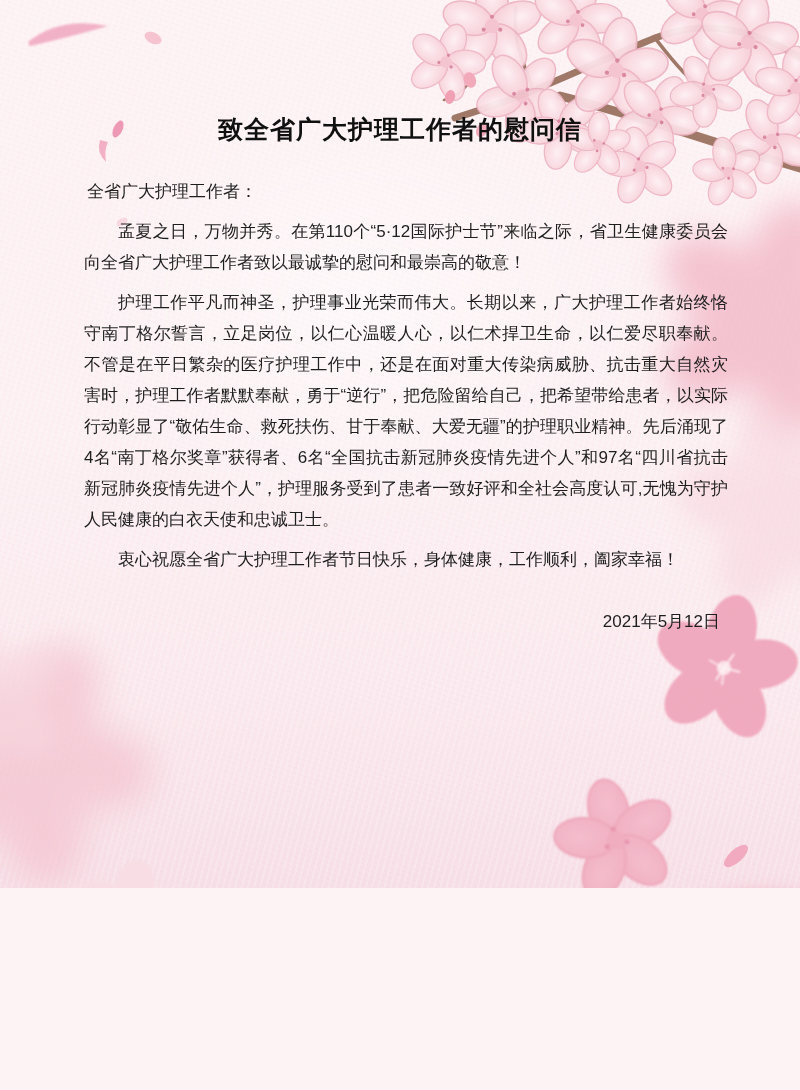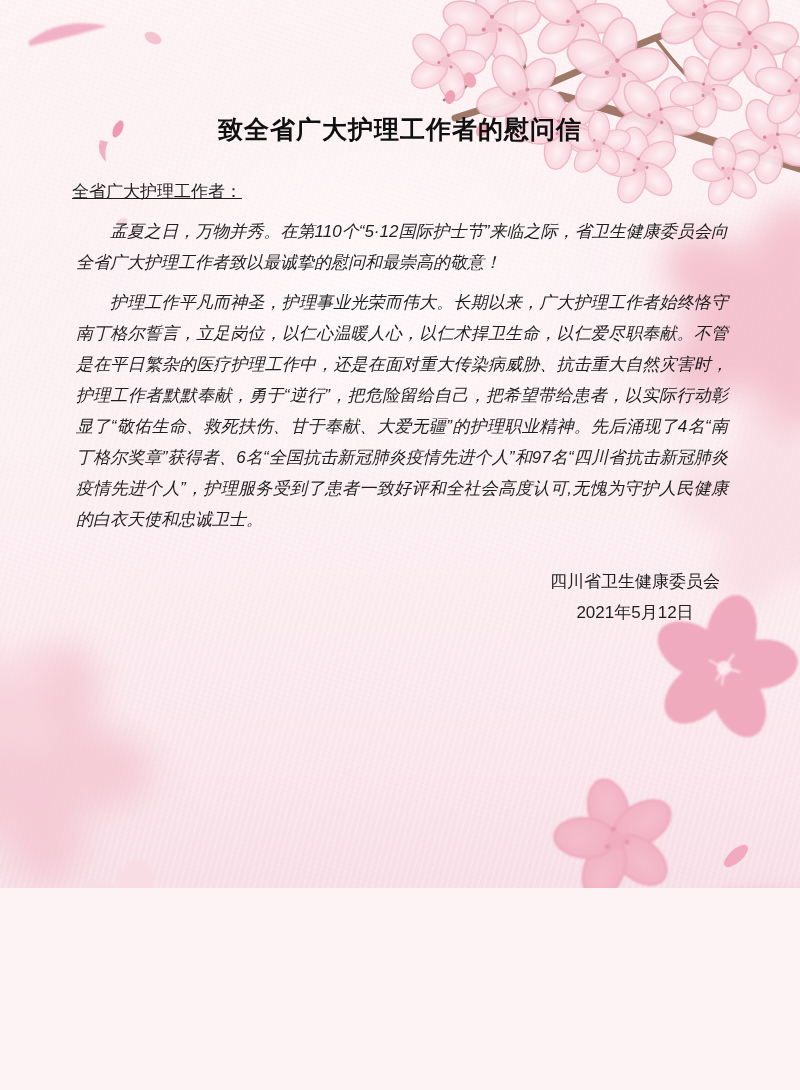--- a/index.html
+++ b/index.html
@@ -27,26 +27,25 @@
     padding:0 72px;
     color:#1e1e1e;
     font-size:17px;line-height:31px;
   }
   .title{
     margin:0;padding-top:112px;
     text-align:center;
     font-size:25px;line-height:34px;font-weight:bold;color:#101010;
     letter-spacing:1px;
   }
-  .salutation{margin:30px 0 0 0;text-decoration:underline;}
+  .salutation{margin:30px 0 0 15px;}
   .letter p.para{
-    margin:9px 0 0 4px;
+    margin:9px 0 0 12px;
     text-indent:2em;
     text-align:justify;
-    font-style:italic;
   }
   .signature-block{
     margin:31px 8px 0 auto;
     width:fit-content;
     text-align:center;
   }
   .signature-block .org{white-space:nowrap;}
   .signature-block .date{white-space:nowrap;}
 </style>
 </head>
@@ -181,18 +180,18 @@
       <path d="M765,905 Q788,900 800,928 Q778,926 764,912 Z" fill="#ec91ad" opacity=".85" filter="url(#b1)"></path>
       <path d="M756,1052 Q784,1046 800,1072 Q774,1072 754,1060 Z" fill="#f0a3bb" opacity=".8" filter="url(#b1)"></path>
     </g>
   </svg>
 
   <div class="letter">
     <h1 class="title">致全省广大护理工作者的慰问信</h1>
     <p class="salutation">全省广大护理工作者：</p>
     <p class="para">孟夏之日，万物并秀。在第110个“5·12国际护士节”来临之际，省卫生健康委员会向全省广大护理工作者致以最诚挚的慰问和最崇高的敬意！</p>
     <p class="para">护理工作平凡而神圣，护理事业光荣而伟大。长期以来，广大护理工作者始终恪守南丁格尔誓言，立足岗位，以仁心温暖人心，以仁术捍卫生命，以仁爱尽职奉献。不管是在平日繁杂的医疗护理工作中，还是在面对重大传染病威胁、抗击重大自然灾害时，护理工作者默默奉献，勇于“逆行”，把危险留给自己，把希望带给患者，以实际行动彰显了“敬佑生命、救死扶伤、甘于奉献、大爱无疆”的护理职业精神。先后涌现了4名“南丁格尔奖章”获得者、6名“全国抗击新冠肺炎疫情先进个人”和97名“四川省抗击新冠肺炎疫情先进个人”，护理服务受到了患者一致好评和全社会高度认可,无愧为守护人民健康的白衣天使和忠诚卫士。</p>
+    <p class="para">衷心祝愿全省广大护理工作者节日快乐，身体健康，工作顺利，阖家幸福！</p>
     <div class="signature-block">
-      <div class="org">四川省卫生健康委员会</div>
       <div class="date">2021年5月12日</div>
     </div>
   </div>
 </div>
 
 </body></html>

